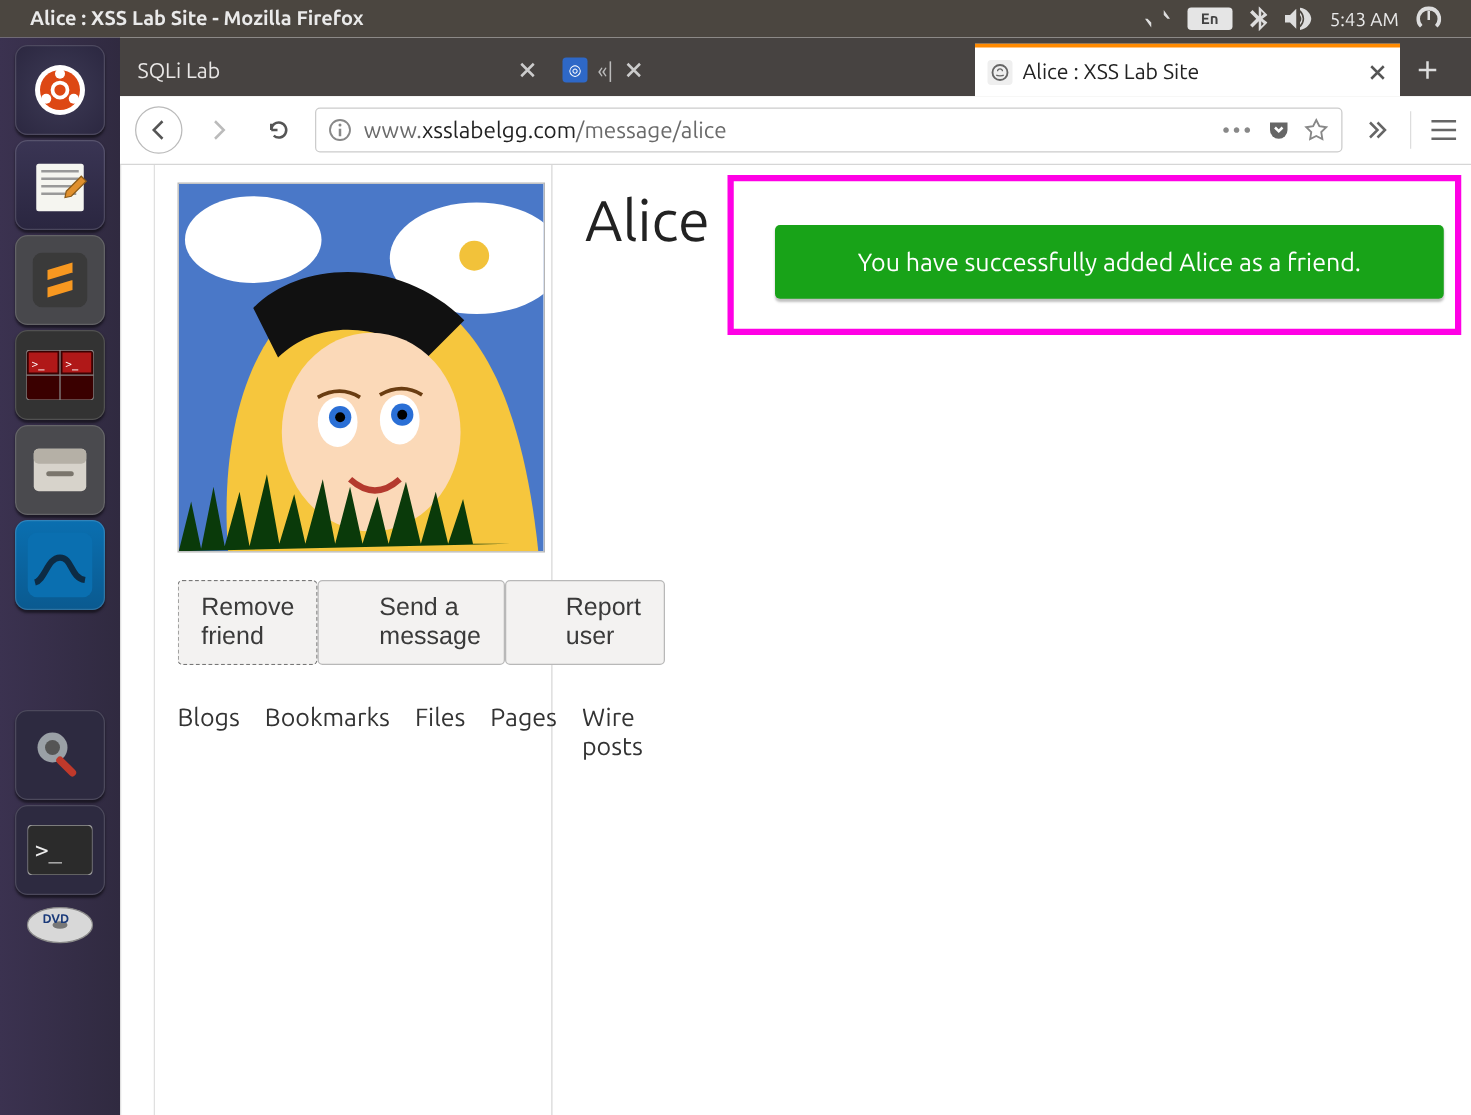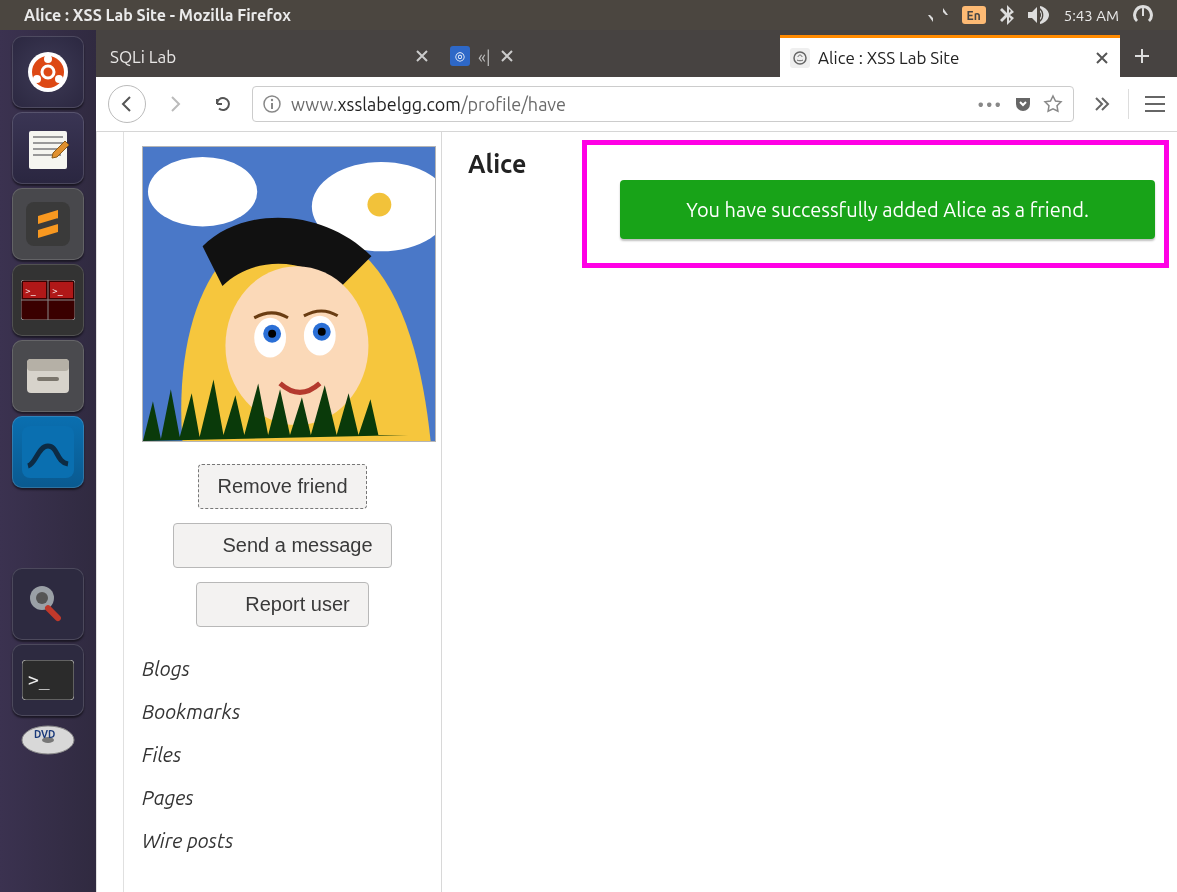--- a/index.html
+++ b/index.html
@@ -19,24 +19,24 @@
     display: flex;
     align-items: center;
     padding: 0 24px;
     font-size: 16px;
     font-weight: bold;
   }
   .top-os-bar .title { flex: 0 0 auto; }
   .top-os-bar .spacer { flex: 1; }
   .top-os-bar .status { display: flex; align-items: center; gap: 14px; font-weight: normal; font-size: 15px; }
   .top-os-bar .status .en-badge {
-    background: #fdba74;
+    background: #e5e5e5;
     color: #444;
     border-radius: 3px;
-    width: 24px; height: 18px;
+    width: 36px; height: 18px;
     display: inline-flex; align-items: center; justify-content: center;
     font-size: 12px; font-weight: bold;
   }
   .top-os-bar svg { fill: #ddd; }
 
   
   .launcher {
     position: absolute;
     left: 0;
     top: 30px;
@@ -179,32 +179,32 @@
     border:1px solid #b8b8b8;
     border-radius:4px;
     font-size:20px;
     color:#3a3a3a;
     padding: 10px 18px;
     text-align:left;
   }
   .action-btn.focus {
     border:1px dashed #777;
   }
-  .action-stack { display:flex; flex-direction:column; align-items:center; gap:0; }
+  .action-stack { display:flex; flex-direction:row; align-items:flex-end; gap:0; }
   .action-stack .action-btn + .action-btn { margin-top: 14px; padding-left: 48px; }
-  .links-list { margin-top: 30px; display:flex; flex-direction:column; gap:20px; font-size:20px; color:#333;font-style:italic; }
+  .links-list { margin-top: 30px; display:flex; flex-direction:row; gap:20px; font-size:20px; color:#333; }
 
   .profile-main {
     flex:1;
     padding: 18px 26px;
     position:relative;
   }
   .profile-name {
-    font-size: 25px;
-    font-weight: bold;
+    font-size: 46px;
+    font-weight: normal;
     color:#222;
   }
   .hl-box {
     position:absolute;
     top: 8px;
     left: 140px;
     right: 8px;
     height: 128px;
     border: 5px solid #ff00e5;
   }
@@ -394,21 +394,21 @@
     </div>
     <div class="urlfield">
       <span>
         <svg width="18" height="18" viewBox="0 0 18 18">
             <circle cx="9" cy="9" r="8" fill="none" stroke="#888" stroke-width="1.5"></circle>
             <circle cx="9" cy="5" r="1.2" fill="#888"></circle>
             <rect x="8" y="8" width="2" height="6" fill="#888"></rect>
           </svg>
       </span>
       <span>
-        <span>www.</span><span class="host">xsslabelgg.com</span><span>/profile/have</span>
+        <span>www.</span><span class="host">xsslabelgg.com</span><span>/message/alice</span>
       </span>
       <span class="spacer"></span>
       <span style="letter-spacing:2px;color:#888">•••</span>
       <span>
         <svg width="20" height="20" viewBox="0 0 20 20">
             <path d="M3 4h14v6a7 7 0 0 1-14 0V4z" fill="#666"></path>
             <path d="M7 8l3 3 3-3" stroke="#fff" stroke-width="2" fill="none"></path>
           </svg>
       </span>
       <span>

